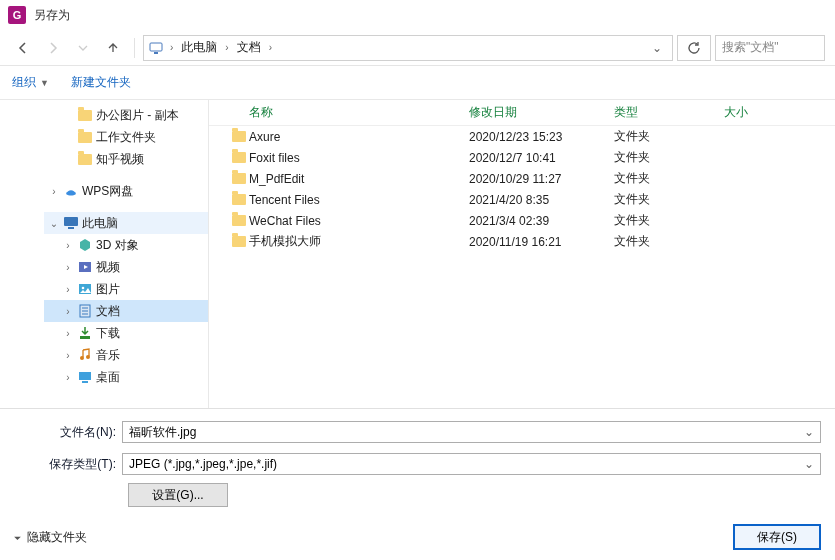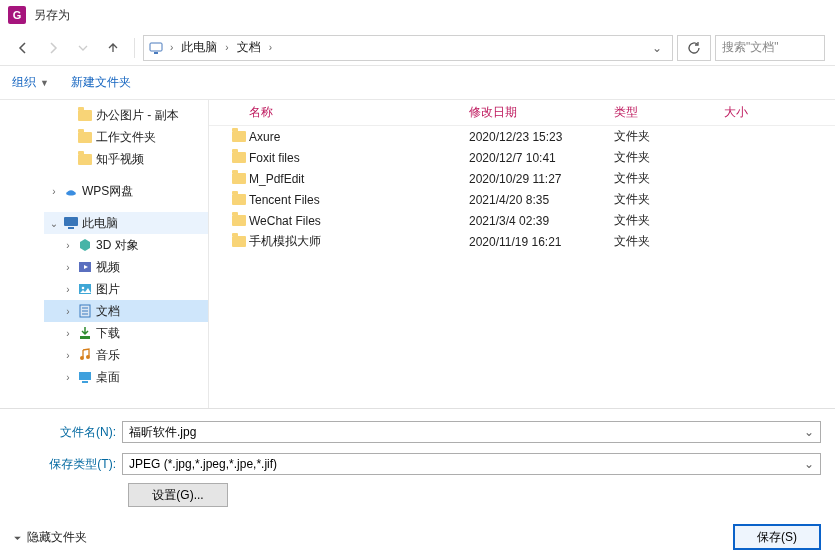--- a/index.html
+++ b/index.html
@@ -26,31 +26,31 @@
 .tree-row { height: 22px; display: flex; align-items: center; padding-left: 4px; gap: 3px; color: #222; white-space: nowrap; }
 .tree-row .tw { width: 12px; display: flex; align-items: center; justify-content: center; color: #6b6b6b; font-size: 10px; }
 .tree-row .tw.empty { visibility: hidden; }
 .tree-row.selected { background: #cfe6fb; }
 .tree-row.hover { background: #eaf3fd; }
 .t-indent1 { padding-left: 18px; }
 .ficon { width: 16px; height: 16px; display: flex; align-items: center; justify-content: center; }
 .folder { width: 14px; height: 11px; background: #f8d477; border-radius: 1px; position: relative; }
 .folder::before { content: ""; position: absolute; top: -3px; left: 0; width: 6px; height: 3px; background: #f8d477; border-radius: 1px 1px 0 0; }
 .listview { flex: 1; display: flex; flex-direction: column; }
-.lv-head { height: 26px; display: flex; align-items: center; padding-left: 40px; border-bottom: 1px solid #eee; color: #be185d; }
+.lv-head { height: 26px; display: flex; align-items: center; padding-left: 40px; border-bottom: 1px solid #eee; color: #15803d; }
 .col-name { width: 220px; }
 .col-date { width: 145px; }
 .col-type { width: 110px; }
 .col-size { width: 80px; }
 .lv-body { flex: 1; overflow: auto; }
 .lv-row { height: 21px; display: flex; align-items: center; padding-left: 20px; color: #222; }
 .lv-row .ic { width: 20px; display: flex; align-items: center; justify-content: center; }
 .footer { border-top: 1px solid #e0e0e0; padding: 10px 14px 0 14px; position: relative; height: 152px; }
 .form-row { display: flex; align-items: center; height: 26px; margin-bottom: 6px; }
-.form-label { width: 108px; text-align: right; padding-right: 6px; color: #0369a1; }
+.form-label { width: 108px; text-align: right; padding-right: 6px; color: #0f172a; }
 .form-field { flex: 1; height: 22px; border: 1px solid #adadad; display: flex; align-items: center; padding: 0 6px; background: #fff; }
 .form-field.combo { justify-content: space-between; }
 .btn { height: 24px; padding: 0 18px; border: 1px solid #adadad; background: #e5e5e5; display: inline-flex; align-items: center; justify-content: center; }
 .settings-row { padding-left: 114px; margin-top: 2px; }
 .bottom-row { display: flex; align-items: center; justify-content: space-between; position: absolute; bottom: 10px; left: 14px; right: 14px; }
 .hide-folders { display: flex; align-items: center; gap: 6px; color: #222; }
 .btn.primary { border: 2px solid #0a62c9; background: #eef5fd; padding: 0 22px; height: 26px; }
 svg { display: block; }
 </style>
 </head>

